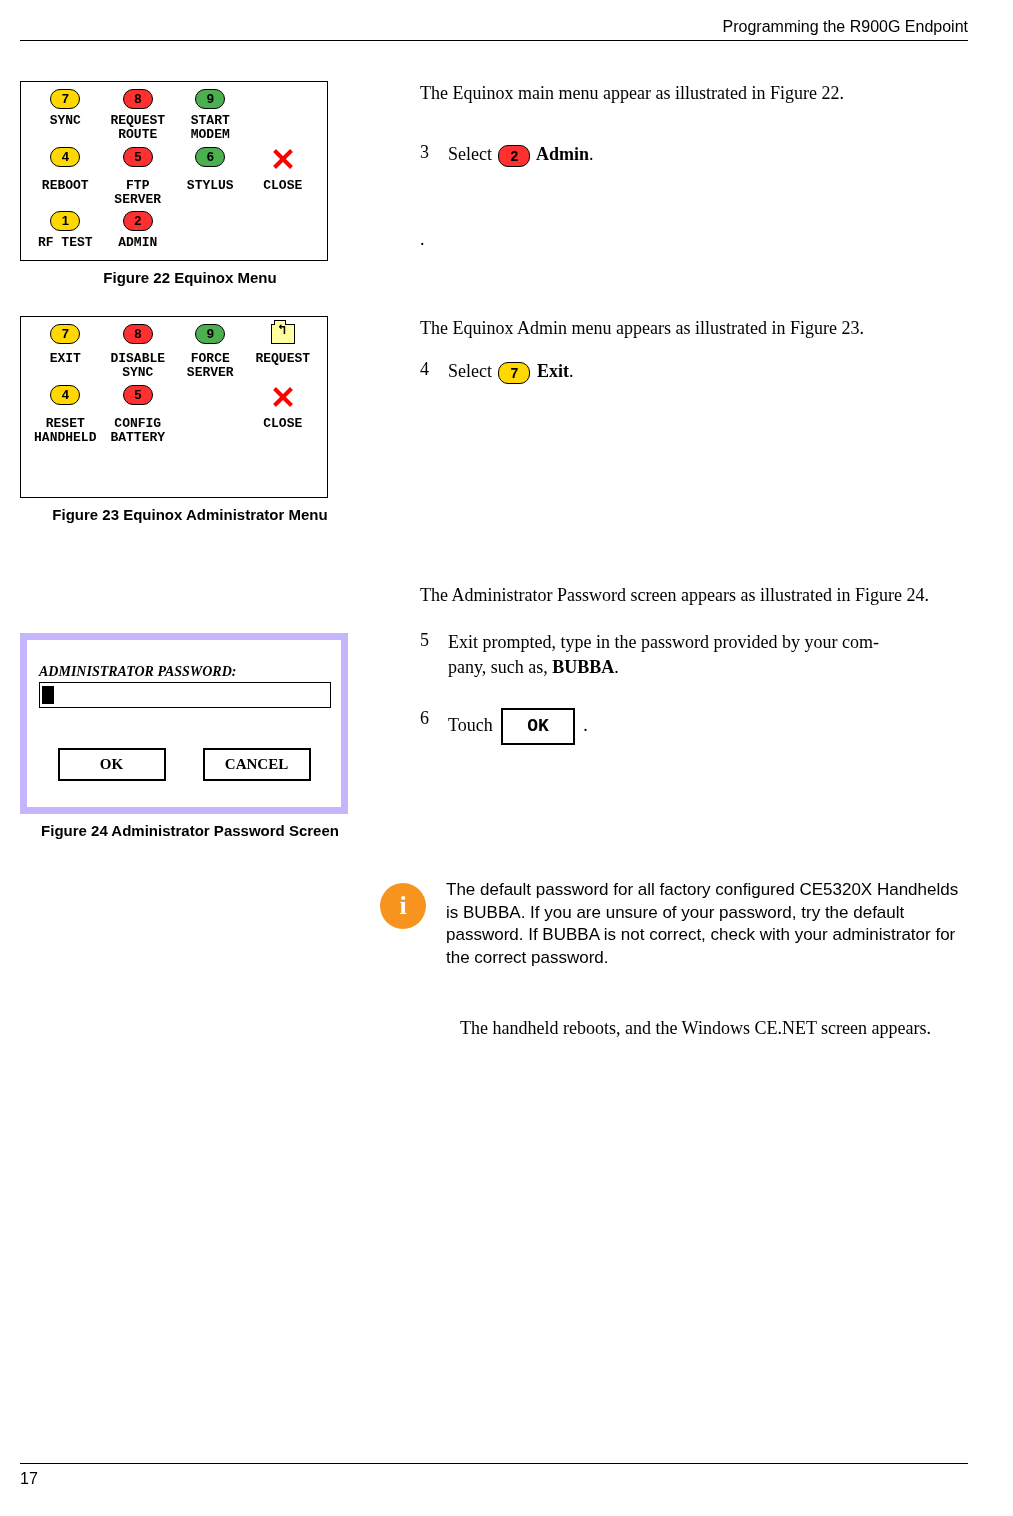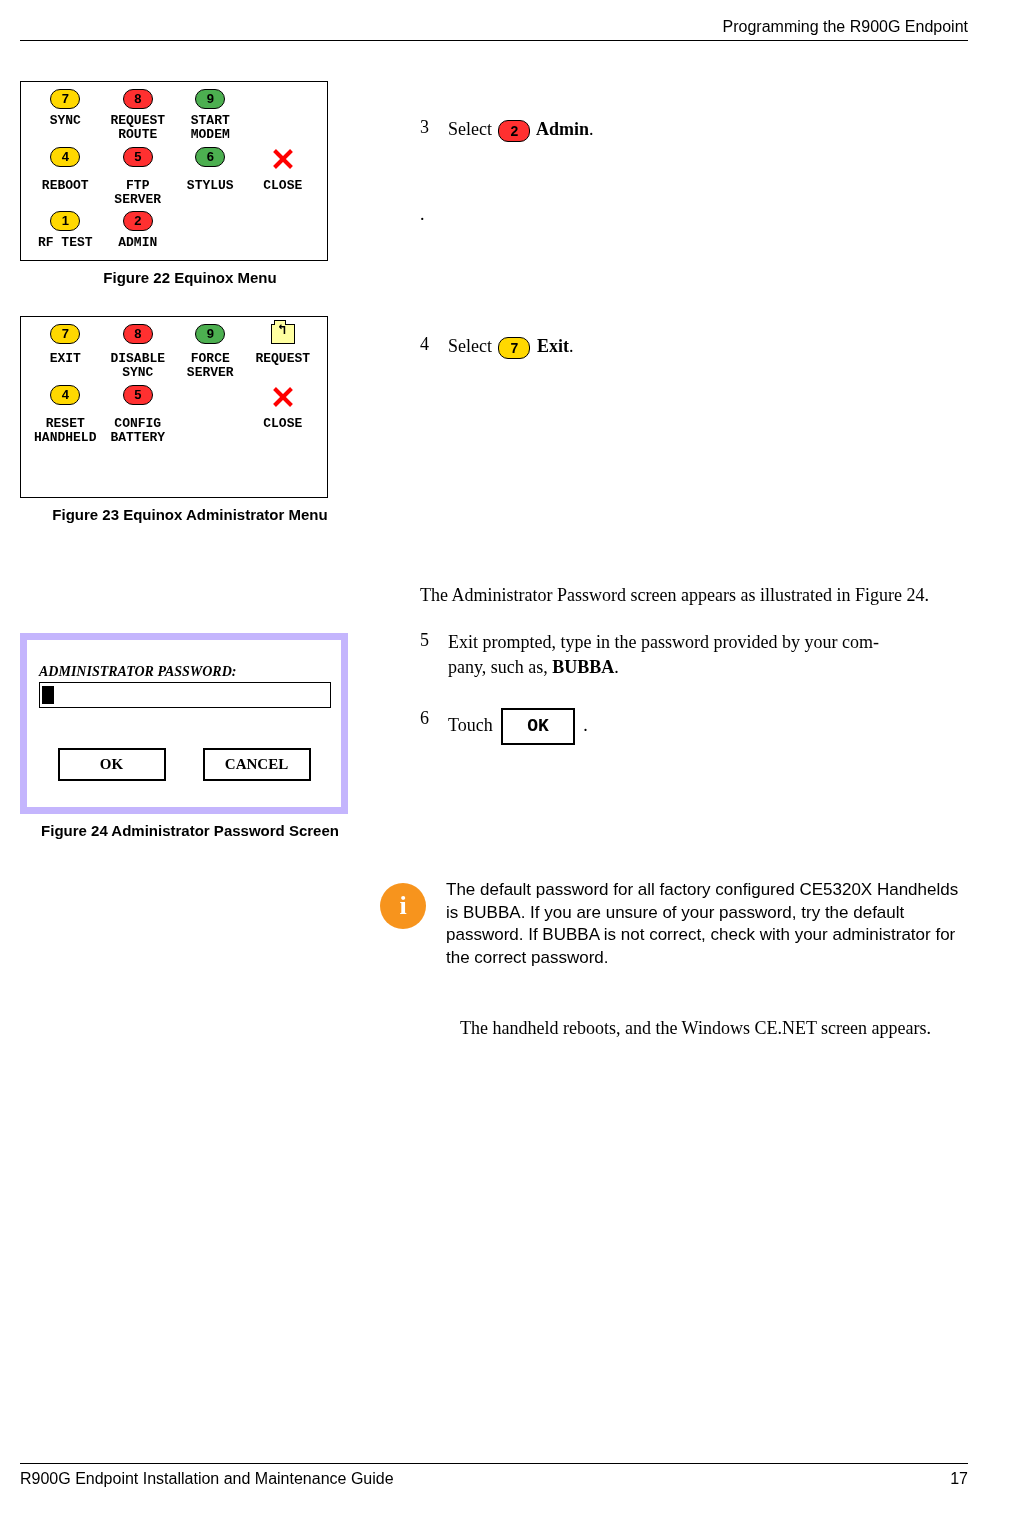--- a/index.html
+++ b/index.html
@@ -256,20 +256,21 @@
 
           <div class="menu-cell">RF TEST</div>
           <div class="menu-cell">ADMIN</div>
           <div class="menu-cell"></div>
           <div class="menu-cell"></div>
         </div>
       </div>
       <div class="fig-caption">Figure 22  Equinox Menu</div>
     </div>
     <div class="right-col">
+      <div class="body-text">The Equinox main menu appear as illustrated in Figure 22.</div>
       <div class="step">
         <div class="step-num">3</div>
         <div class="step-body">
           <span>Select </span><span class="inline-btn red">2</span><b> Admin</b><span>.</span>
         </div>
       </div>
       <div class="body-text" style="margin-top:60px">.</div>
     </div>
   </div>
 
@@ -295,20 +296,21 @@
 HANDHELD</div>
           <div class="menu-cell" style="white-space:pre-line">CONFIG
 BATTERY</div>
           <div class="menu-cell"></div>
           <div class="menu-cell">CLOSE</div>
         </div>
       </div>
       <div class="fig-caption">Figure 23  Equinox Administrator Menu</div>
     </div>
     <div class="right-col">
+      <div class="body-text">The Equinox Admin menu appears as illustrated in Figure 23.</div>
       <div class="step" style="margin-top:18px">
         <div class="step-num">4</div>
         <div class="step-body">
           <span>Select </span><span class="inline-btn yellow">7</span><b> Exit</b><span>.</span>
         </div>
       </div>
     </div>
   </div>
 
   <div class="row" style="margin-top:60px">
@@ -349,16 +351,15 @@
     <div class="info-text">The default password for all factory configured CE5320X Handhelds is BUBBA. If you are unsure of your password, try the default password. If BUBBA is not correct, check with your administrator for the correct pass­word.</div>
   </div>
 
   <div style="padding-left:440px; margin-top:46px" class="body-text">The handheld reboots, and the Windows CE.NET screen appears.</div>
 
 </div>
 
 <div class="footer">
   <hr class="footer-rule">
   <div class="footer-line">
-    <span>R900G Endpoint Installation and Maintenance Guide</span>
     <span>17</span>
   </div>
 </div>
 
 </body></html>

